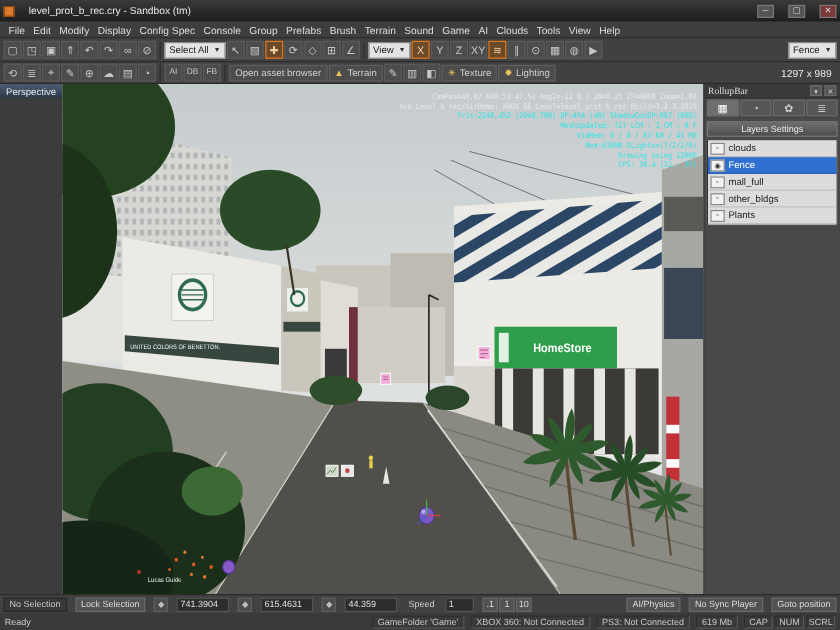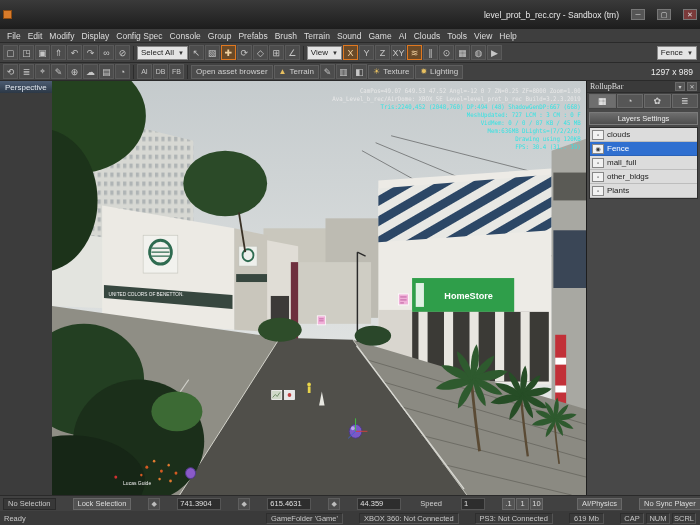--- a/index.html
+++ b/index.html
@@ -1,21 +1,21 @@
 <!DOCTYPE html>
 <html><head>
 <meta charset="utf-8">
 <style>
   html,body{margin:0;padding:0;background:#222;}
   *{box-sizing:border-box;}
   .window{width:700px;height:525px;display:flex;flex-direction:column;background:#3c3c3c;
     font-family:"Liberation Sans",sans-serif;overflow:hidden;}
   
-  .titlebar{height:29px;background:linear-gradient(#3a3a3a,#1d1d1d);display:flex;align-items:center;
-    padding:0 3px;gap:12px;flex:none;text-align:right;}
+  .titlebar{height:18px;background:linear-gradient(#3a3a3a,#1d1d1d);display:flex;align-items:center;
+    padding:0 3px;gap:12px;flex:none;}
   .app-icon{width:9px;height:9px;background:#d97b2a;border:1px solid #8a4a12;flex:none;}
   .title-text{color:#e8e8e8;font-size:8.5px;flex:1;white-space:nowrap;overflow:hidden;}
   .winbtn{width:14px;height:11px;background:#555;border:1px solid #777;color:#ddd;font-size:7px;
     display:flex;align-items:center;justify-content:center;flex:none;}
   .winbtn.close{background:#7a3a3a;}
   
   .menubar{height:14px;background:#3e3e3e;display:flex;align-items:center;padding:0 4px;gap:1px;
     border-bottom:1px solid #2a2a2a;flex:none;}
   .menu-item{color:#ddd;font-size:8.5px;padding:1px 3px;white-space:nowrap;}
   
@@ -60,33 +60,33 @@
   .layer-list{margin:0 2px;background:#cfcfcf;border:1px solid #2e2e2e;display:flex;
     flex-direction:column;}
   .layer-row{height:14px;display:flex;align-items:center;gap:3px;padding:0 2px;
     border-bottom:1px solid #bdbdbd;background:#dcdcdc;color:#222;font-size:8px;white-space:nowrap;}
   .layer-row.selected{background:#2f6fd0;color:#fff;border-bottom-color:#2a62b8;}
   .layer-ico{width:12px;height:10px;background:#f2f2f2;border:1px solid #888;font-size:6px;
     display:flex;align-items:center;justify-content:center;color:#333;flex:none;}
   .rp-fill{flex:1;background:#484848;}
   
   .bottombar{height:16px;background:#414141;border-top:1px solid #2a2a2a;display:flex;
-    align-items:center;padding:0 3px;gap:17px;flex:none;}
+    align-items:center;padding:0 3px;gap:7px;flex:none;}
   .sunken{background:#383838;border:1px solid #2a2a2a;color:#c8c8c8;font-size:7.5px;height:12px;
     display:flex;align-items:center;padding:0 4px;white-space:nowrap;}
   .bbtn{background:#525252;border:1px solid #686868;color:#ddd;font-size:7.5px;height:12px;
     display:flex;align-items:center;padding:0 4px;white-space:nowrap;flex:none;}
   .axis-ico{width:12px;height:12px;background:#4c4c4c;border:1px solid #5e5e5e;color:#bdbdbd;
     font-size:7px;display:flex;align-items:center;justify-content:center;flex:none;}
   .coord{width:44px;height:12px;background:#2d2d2d;border:1px solid #555;color:#e0e0e0;
     font-size:7.5px;padding:0 2px;font-family:"Liberation Sans",sans-serif;flex:none;}
   .speedbox{width:24px;}
   .preset{width:13px;height:12px;padding:0;justify-content:center;display:flex;align-items:center;}
   
-  .statusbar{height:14px;background:#3a3a3a;display:flex;align-items:center;padding:0 4px;gap:16px;
+  .statusbar{height:14px;background:#3a3a3a;display:flex;align-items:center;padding:0 4px;gap:5px;
     color:#c8c8c8;font-size:7.5px;flex:none;}
   .statusbar .seg{border:1px solid #2e2e2e;border-right-color:#555;border-bottom-color:#555;
     padding:0 4px;height:11px;display:flex;align-items:center;white-space:nowrap;}
   .statusbar .ready{flex:1;border:none;}
   .flag{width:24px;justify-content:center;}
   
   .dbg{font-family:"DejaVu Sans Mono",monospace;font-size:6.3px;}
   .dbg-w{fill:#e9e9e9;}
   .dbg-c{fill:#35e3e3;}
 </style>

